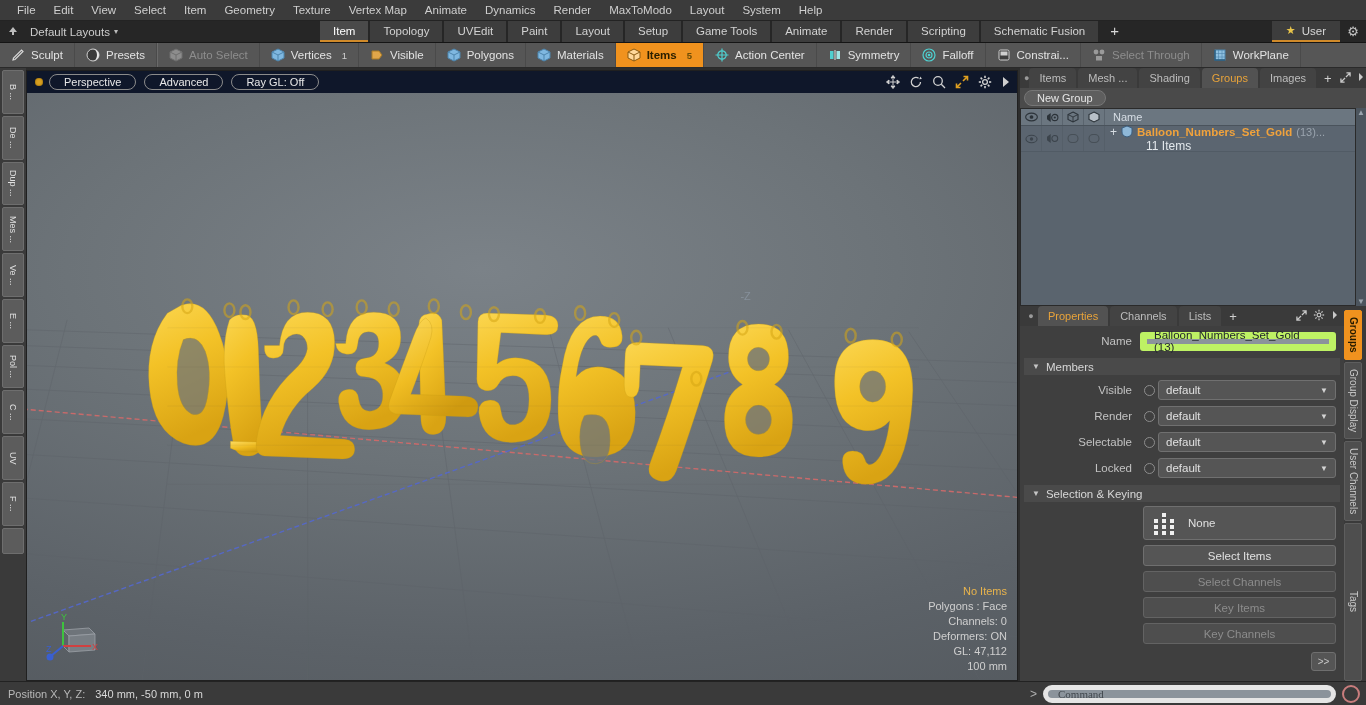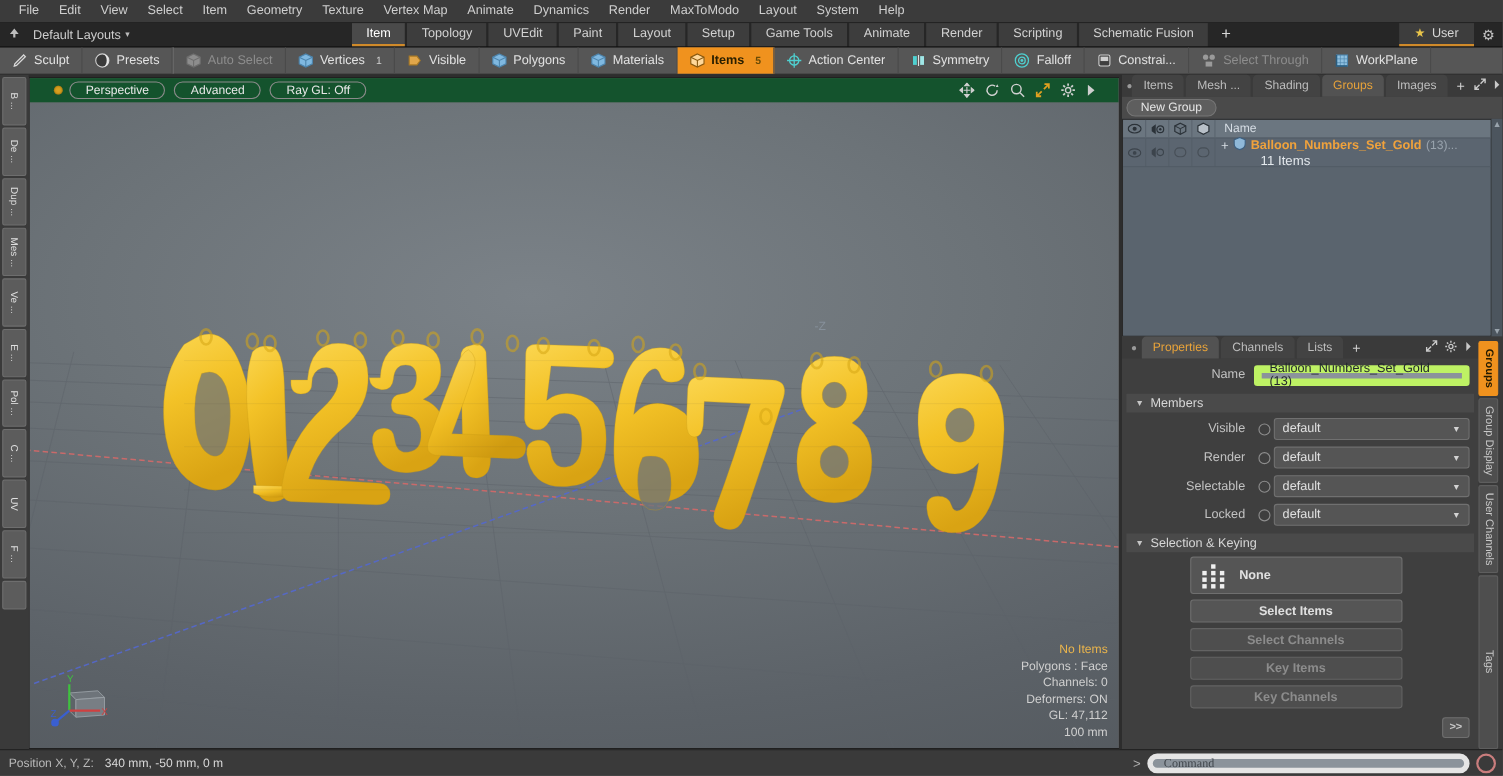--- a/index.html
+++ b/index.html
@@ -74,22 +74,22 @@
   }
   .vtab.plain { flex: none; height: 26px; writing-mode: horizontal-tb; }
   .vspacer { flex: 3; }
 
   
   .vpwrap { flex: 1; display: flex; flex-direction: column; padding: 2px 2px 0 0; min-width: 0; }
   .vp {
     flex: 1; position: relative; background: #6d6d6d; border: 1px solid #202020; overflow: hidden;
   }
   .vp-header {
-    height: 22px; background: #14532d; display: flex; align-items: center;
-    padding: 0 20px; position: relative; z-index: 5;
+    height: 22px; background: #0f172a; display: flex; align-items: center;
+    padding: 0 6px; position: relative; z-index: 5;
   }
   .dot-y { width: 8px; height: 8px; border-radius: 50%; background: #d8a020; margin: 0 6px 0 2px;
            box-shadow: inset 0 0 2px #7a5400; }
   .pill {
     border: 1px solid #8b8b8b; border-radius: 9px; padding: 1px 14px; margin-right: 8px;
     color: #e8e8e8; font-size: 11px; background: transparent; min-width: 70px; text-align: center;
   }
   .vp-tools { margin-left: auto; display: flex; align-items: center; gap: 9px; color: #cfcfcf; }
   .vp-tools svg { display: block; }
 
@@ -170,21 +170,21 @@
   .drow { display: flex; align-items: center; height: 22px; padding-right: 8px; margin-top: 4px; }
   .dwrap { flex: 1; display: flex; align-items: stretch; height: 20px; }
   .dcircle { width: 18px; display: flex; align-items: center; justify-content: center; }
   .dcircle i { width: 11px; height: 11px; border-radius: 50%; border: 1px solid #8d8d8d; display: block; }
   .dsel {
     flex: 1; background: #555555; border: 1px solid #707070; border-radius: 3px;
     display: flex; align-items: center; padding: 0 7px; color: #e0e0e0; font-size: 11.5px; position: relative;
   }
   .dsel .dar { position: absolute; right: 7px; font-size: 8px; color: #d3d3d3; }
 
-  .keyarea { padding: 4px 8px 0 0; display: flex; flex-direction: column; align-items: center; gap: 5px; font-weight: bold; }
+  .keyarea { padding: 4px 8px 0 0; display: flex; flex-direction: column; align-items: flex-end; gap: 5px; }
   .kbtn {
     width: 193px; height: 21px; background: #555555; border: 1px solid #6f6f6f; border-radius: 3px;
     display: flex; align-items: center; justify-content: center; font-size: 11.5px; color: #e0e0e0;
   }
   .kbtn.dis { color: #8c8c8c; background: #4e4e4e; border-color: #636363; }
   .kbtn.none { justify-content: flex-start; padding-left: 44px; height: 34px; position: relative; }
   .dotgrid { position: absolute; left: 10px; top: 6px; width: 24px; height: 22px; }
   .dotgrid span { position: absolute; width: 4px; height: 4px; background: #f0f0f0; }
   .gobtn {
     width: 25px; height: 19px; background: #555; border: 1px solid #6f6f6f; border-radius: 3px;

